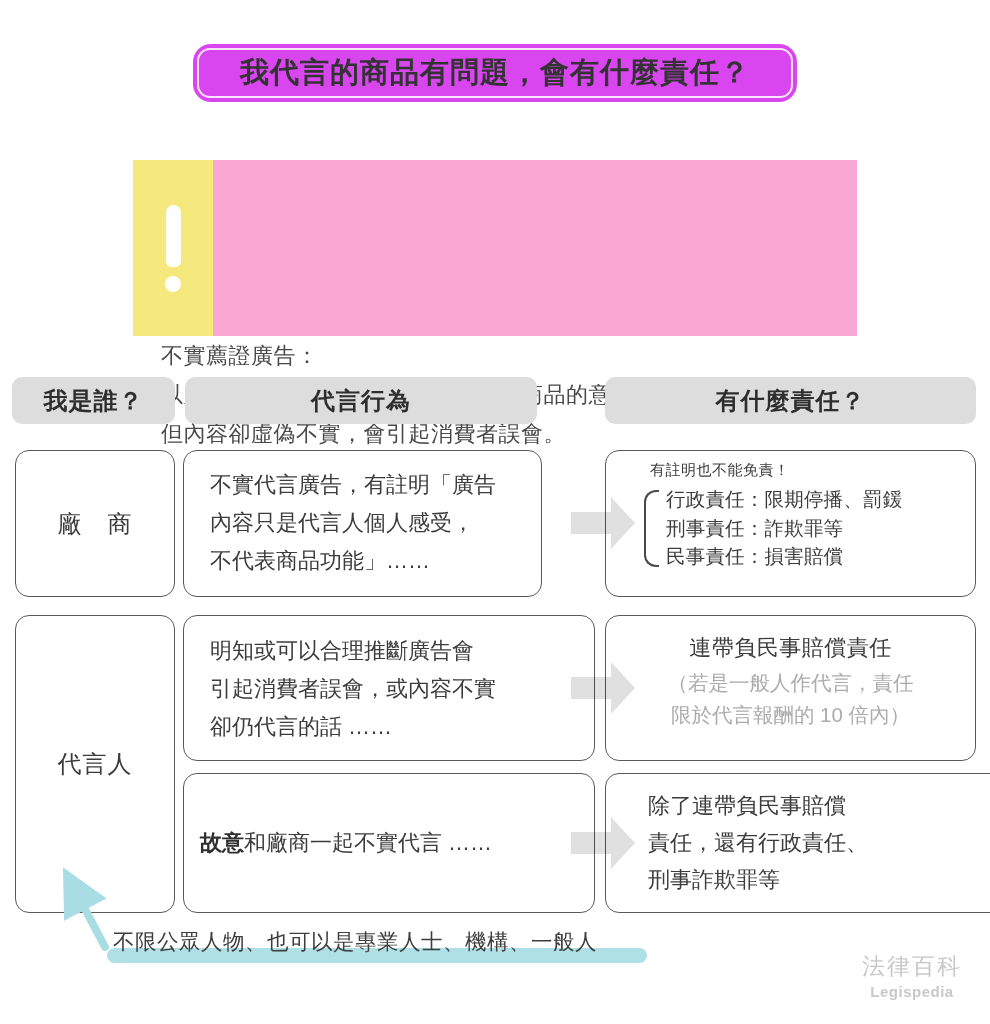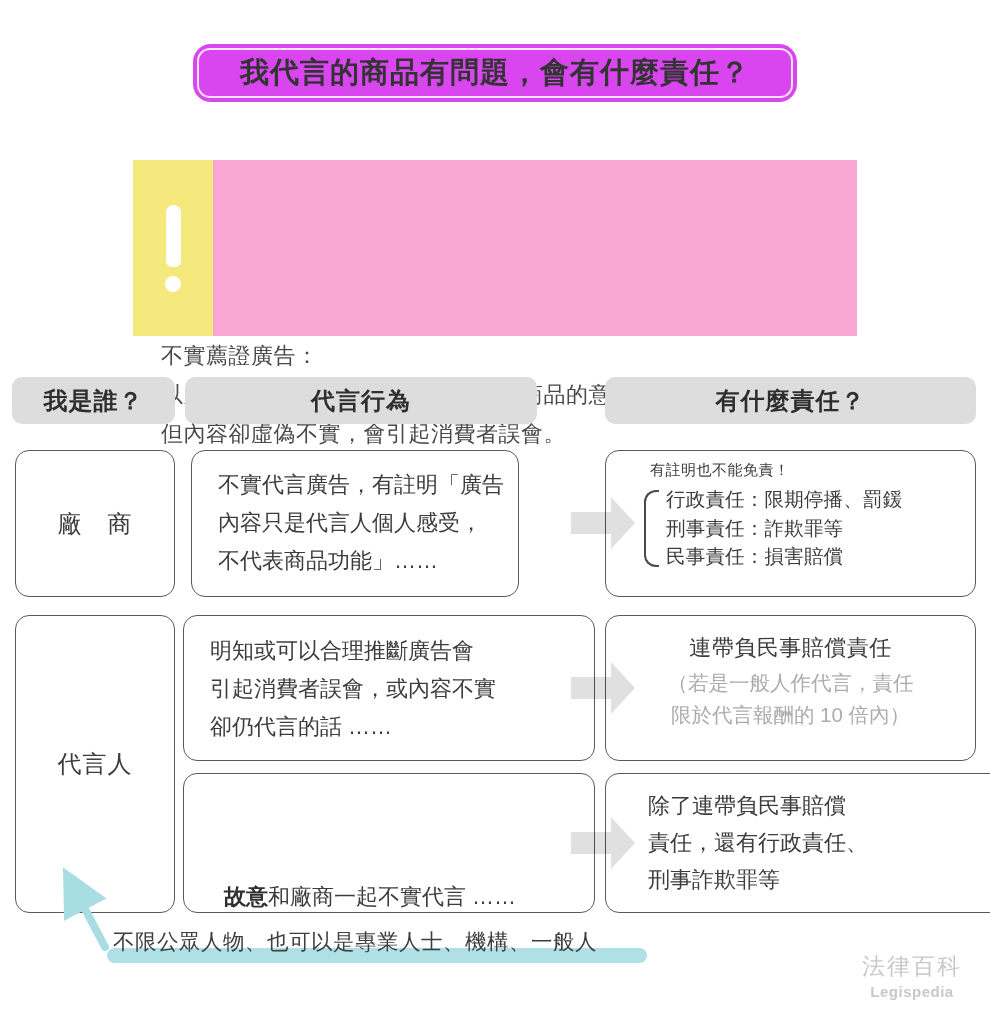--- a/index.html
+++ b/index.html
@@ -42,33 +42,33 @@
   .hdr-who{left:12px;width:163px;}
   .hdr-behavior{left:185px;width:352px;}
   .hdr-result{left:605px;width:371px;}
 
   
   .cell{
     background:#ffffff;border:1.5px solid #595959;border-radius:14px;
   }
   .who-cell{display:flex;align-items:center;justify-content:center;font-size:24px;letter-spacing:1px;}
   .cell-who-1{left:15px;top:450px;width:160px;height:147px;}
-  .cell-beh-1{left:183px;top:450px;width:328px;height:147px;padding:15px 0 0 26px;font-size:22px;line-height:38px;white-space:pre-line;margin-left:8px;}
+  .cell-beh-1{left:183px;top:450px;width:359px;height:147px;padding:15px 0 0 26px;font-size:22px;line-height:38px;white-space:pre-line;}
   .cell-res-1{left:605px;top:450px;width:371px;height:147px;padding:10px 0 0 0;}
   .res1-title{font-size:15px;padding-left:44px;letter-spacing:.5px;}
   .res1-listwrap{display:flex;margin:5px 0 0 38px;}
   .bracket{width:13px;border-left:2px solid #4a4a4a;border-top:2px solid #4a4a4a;border-bottom:2px solid #4a4a4a;border-radius:12px 0 0 12px;margin:5px 7px 4px 0;}
   .res1-list{font-size:19.5px;line-height:28.5px;letter-spacing:.2px;}
 
   .cell-who-2{left:15px;top:615px;width:160px;height:298px;}
   .cell-beh-2a{left:183px;top:615px;width:412px;height:146px;padding:16px 8px 0 26px;font-size:22px;line-height:38px;white-space:pre-line;}
   .cell-res-2a{left:605px;top:615px;width:371px;height:146px;text-align:center;}
   .res2a-title{font-size:22px;margin-top:17px;font-weight:500;letter-spacing:.5px;}
   .res2a-note{font-size:20.5px;line-height:32px;color:#acacac;white-space:pre-line;margin-top:4px;}
-  .cell-beh-2b{left:183px;top:773px;width:412px;height:140px;display:flex;align-items:flex-end;padding-left:40px;font-size:22px;}
+  .cell-beh-2b{left:183px;top:773px;width:412px;height:140px;display:flex;align-items:center;padding-left:16px;font-size:22px;}
   .cell-beh-2b b{font-weight:700;color:#2f2f2f;}
   .cell-res-2b{left:605px;top:773px;width:421px;height:140px;padding:13px 0 0 42px;font-size:22px;line-height:37px;white-space:pre-line;}
 
   
   .flow-arrow{left:571px;width:66px;height:56px;z-index:5;}
 
   
   .footnote-arrow{left:50px;top:862px;width:110px;height:110px;z-index:4;}
   .footnote-highlight{left:107px;top:948px;width:540px;height:15px;background:#afe0e5;border-radius:8px;z-index:1;}
   .footnote-text{left:113px;top:927px;font-size:21.5px;color:#3e3e3e;z-index:2;letter-spacing:.5px;}

